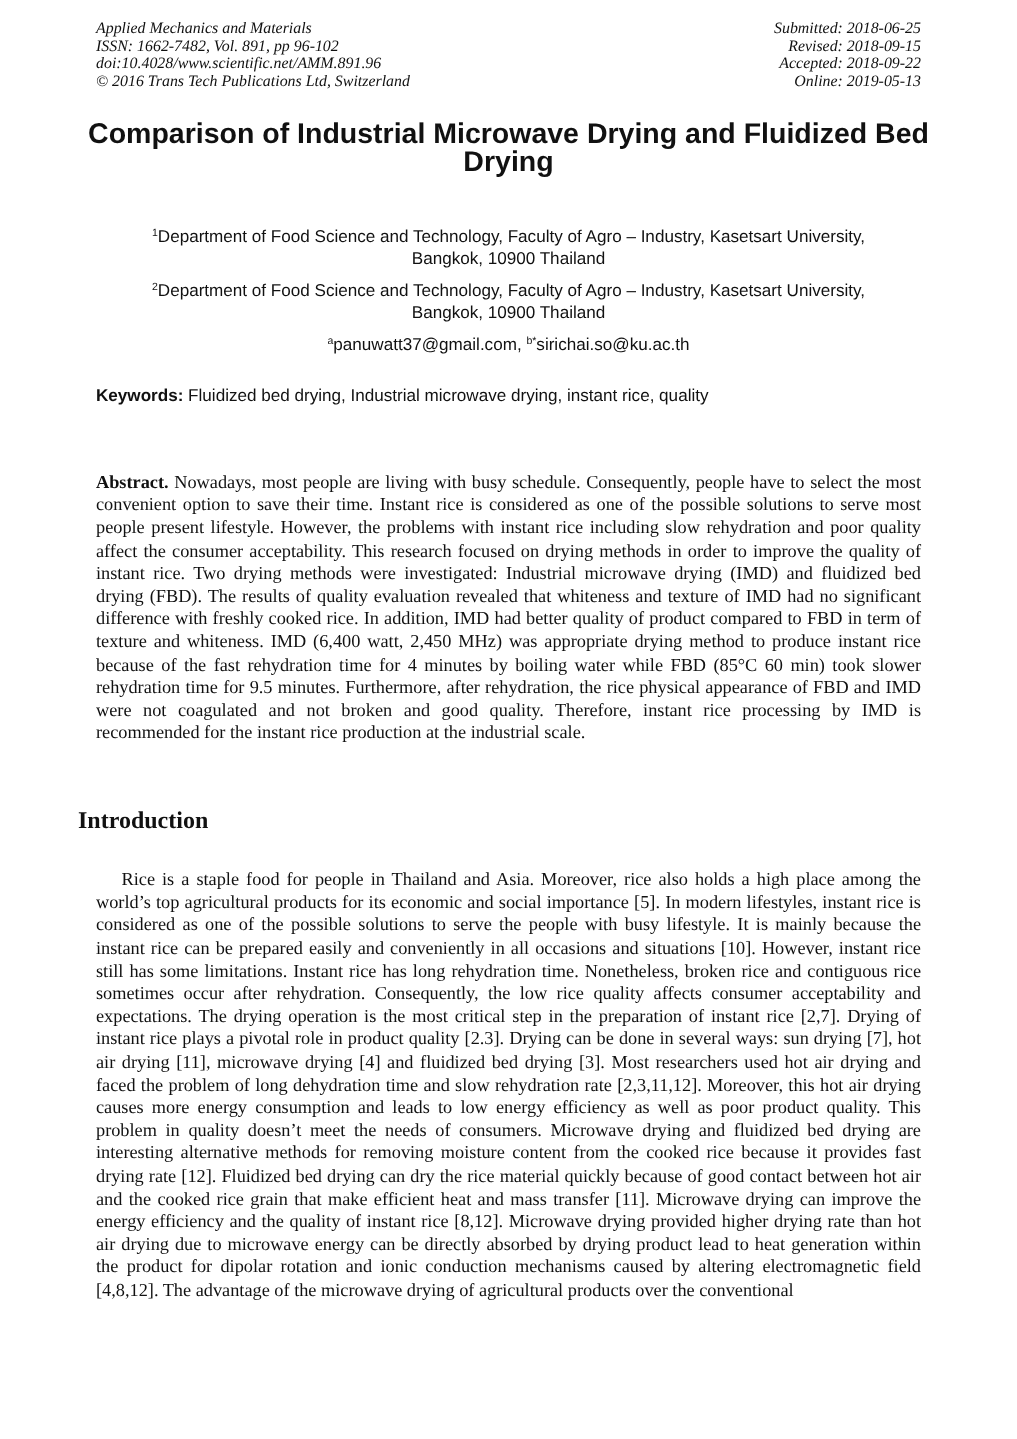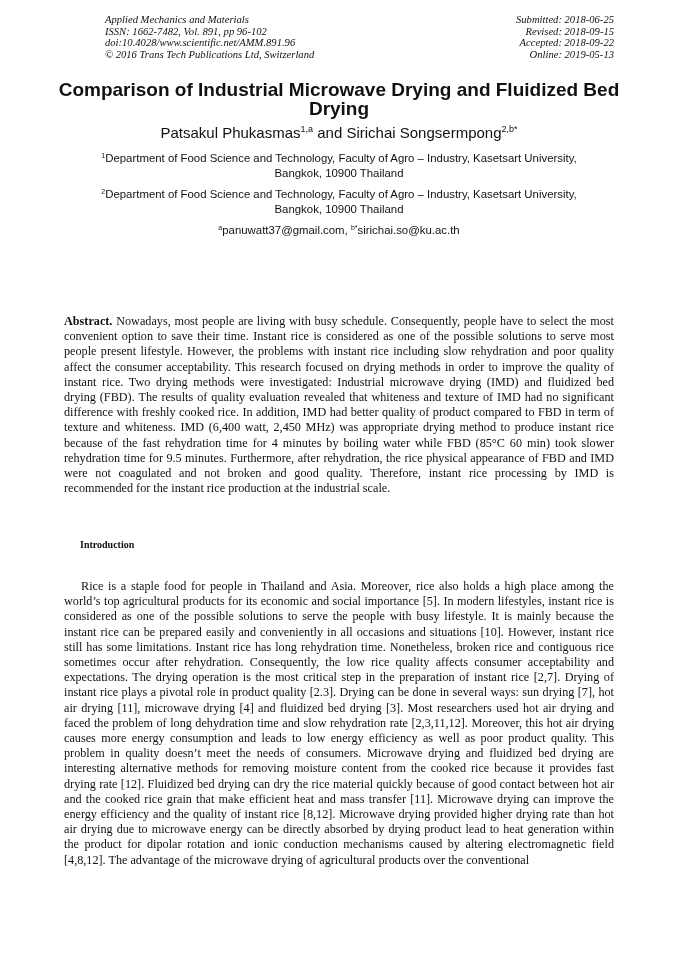--- a/index.html
+++ b/index.html
@@ -1,29 +1,29 @@
 <!DOCTYPE html>
 <html><head>
 <meta charset="utf-8">
 <style>
   html, body { margin:0; padding:0; background:#ffffff; }
   body { width:678px; height:959px; position:relative; overflow:hidden; color:#111; }
   .page { position:absolute; left:0; top:0; width:678px; height:959px; background:#fff; }
-  .hdr-left { position:absolute; left:64px; top:14px; font-family:"Liberation Serif", serif; font-style:italic; font-size:10.6px; line-height:11.6px;margin-left:41px; }
+  .hdr-left { position:absolute; left:64px; top:14px; font-family:"Liberation Serif", serif; font-style:italic; font-size:10.6px; line-height:11.6px; }
   .hdr-right { position:absolute; right:64px; top:14px; font-family:"Liberation Serif", serif; font-style:italic; font-size:10.6px; line-height:11.6px; text-align:right; }
   .title { position:absolute; left:40px; width:598px; top:80px; text-align:center; font-family:"Liberation Sans", sans-serif; font-weight:bold; font-size:19px; line-height:19px; }
   .authors { position:absolute; left:40px; width:598px; top:124px; text-align:center; font-family:"Liberation Sans", sans-serif; font-size:15px; line-height:18px; }
   .authors sup { font-size:9px; vertical-align:6px; line-height:0; }
   .affil { position:absolute; left:40px; width:598px; text-align:center; font-family:"Liberation Sans", sans-serif; font-size:11.4px; line-height:15px; }
   .affil sup { font-size:7px; vertical-align:4px; line-height:0; }
   .keywords { position:absolute; left:64px; top:257px; font-family:"Liberation Sans", sans-serif; font-size:11.4px; line-height:15px; }
   .keywords b { font-weight:bold; }
   .body-text { position:absolute; left:64px; width:550px; font-family:"Liberation Serif", serif; font-size:12.2px; line-height:15.2px; text-align:justify;margin-top:20px; }
   .body-text .lbl { font-weight:bold; }
-  .sect { position:absolute; left:80px; top:539px; font-family:"Liberation Serif", serif; font-weight:bold; font-size:10px; }
+  .sect { position:absolute; left:52px; top:539px; font-family:"Liberation Serif", serif; font-weight:bold; font-size:16px; }
   .indent { text-indent:17px; }
 </style>
 </head>
 <body>
 
 <div class="page">
 
   <div class="hdr-left">
     <div>Applied Mechanics and Materials</div>
     <div>ISSN: 1662-7482, Vol. 891, pp 96-102</div>
@@ -35,38 +35,38 @@
     <div>Submitted: 2018-06-25</div>
     <div>Revised: 2018-09-15</div>
     <div>Accepted: 2018-09-22</div>
     <div>Online: 2019-05-13</div>
   </div>
 
   <div class="title">
     <div>Comparison of Industrial Microwave Drying and Fluidized Bed Drying</div>
   </div>
 
-  <div class="authors">
-    <span>Patsakul Phukasmas</span><sup>1,a</sup><span> and </span><span>Sirichai Songsermpong</span><sup>2,b*</sup>
-  </div>
 
   <div class="affil" style="top:151px;">
     <div><sup>1</sup><span>Department of Food Science and Technology, Faculty of Agro – Industry, Kasetsart University,</span></div>
     <div>Bangkok, 10900 Thailand</div>
   </div>
 
   <div class="affil" style="top:187px;">
     <div><sup>2</sup><span>Department of Food Science and Technology, Faculty of Agro – Industry, Kasetsart University,</span></div>
     <div>Bangkok, 10900 Thailand</div>
   </div>
 
   <div class="affil" style="top:223px;">
     <sup>a</sup><span>panuwatt37@gmail.com, </span><sup>b*</sup><span>sirichai.so@ku.ac.th</span>
   </div>
 
+  <div class="keywords">
+    <b>Keywords:</b><span> Fluidized bed drying, Industrial microwave drying, instant rice, quality</span>
+  </div>
 
   <div class="body-text" style="top:294px;">
     <span class="lbl">Abstract.</span><span> Nowadays, most people are living with busy schedule. Consequently, people have to select the most convenient option to save their time. Instant rice is considered as one of the possible solutions to serve most people present lifestyle. However, the problems with instant rice including slow rehydration and poor quality affect the consumer acceptability. This research focused on drying methods in order to improve the quality of instant rice. Two drying methods were investigated: Industrial microwave drying (IMD) and fluidized bed drying (FBD). The results of quality evaluation revealed that whiteness and texture of IMD had no significant difference with freshly cooked rice. In addition, IMD had better quality of product compared to FBD in term of texture and whiteness. IMD (6,400 watt, 2,450 MHz) was appropriate drying method to produce instant rice because of the fast rehydration time for 4 minutes by boiling water while FBD (85°C 60 min) took slower rehydration time for 9.5 minutes. Furthermore, after rehydration, the rice physical appearance of FBD and IMD were not coagulated and not broken and good quality. Therefore, instant rice processing by IMD is recommended for the instant rice production at the industrial scale.</span>
   </div>
 
   <div class="sect">Introduction</div>
 
   <div class="body-text indent" style="top:559px;">Rice is a staple food for people in Thailand and Asia. Moreover, rice also holds a high place among the world’s top agricultural products for its economic and social importance [5]. In modern lifestyles, instant rice is considered as one of the possible solutions to serve the people with busy lifestyle. It is mainly because the instant rice can be prepared easily and conveniently in all occasions and situations [10]. However, instant rice still has some limitations. Instant rice has long rehydration time. Nonetheless, broken rice and contiguous rice sometimes occur after rehydration. Consequently, the low rice quality affects consumer acceptability and expectations. The drying operation is the most critical step in the preparation of instant rice [2,7]. Drying of instant rice plays a pivotal role in product quality [2.3]. Drying can be done in several ways: sun drying [7], hot air drying [11], microwave drying [4] and fluidized bed drying [3]. Most researchers used hot air drying and faced the problem of long dehydration time and slow rehydration rate [2,3,11,12]. Moreover, this hot air drying causes more energy consumption and leads to low energy efficiency as well as poor product quality. This problem in quality doesn’t meet the needs of consumers. Microwave drying and fluidized bed drying are interesting alternative methods for removing moisture content from the cooked rice because it provides fast drying rate [12]. Fluidized bed drying can dry the rice material quickly because of good contact between hot air and the cooked rice grain that make efficient heat and mass transfer [11]. Microwave drying can improve the energy efficiency and the quality of instant rice [8,12]. Microwave drying provided higher drying rate than hot air drying due to microwave energy can be directly absorbed by drying product lead to heat generation within the product for dipolar rotation and ionic conduction mechanisms caused by altering electromagnetic field [4,8,12]. The advantage of the microwave drying of agricultural products over the conventional</div>
 
 </div>

